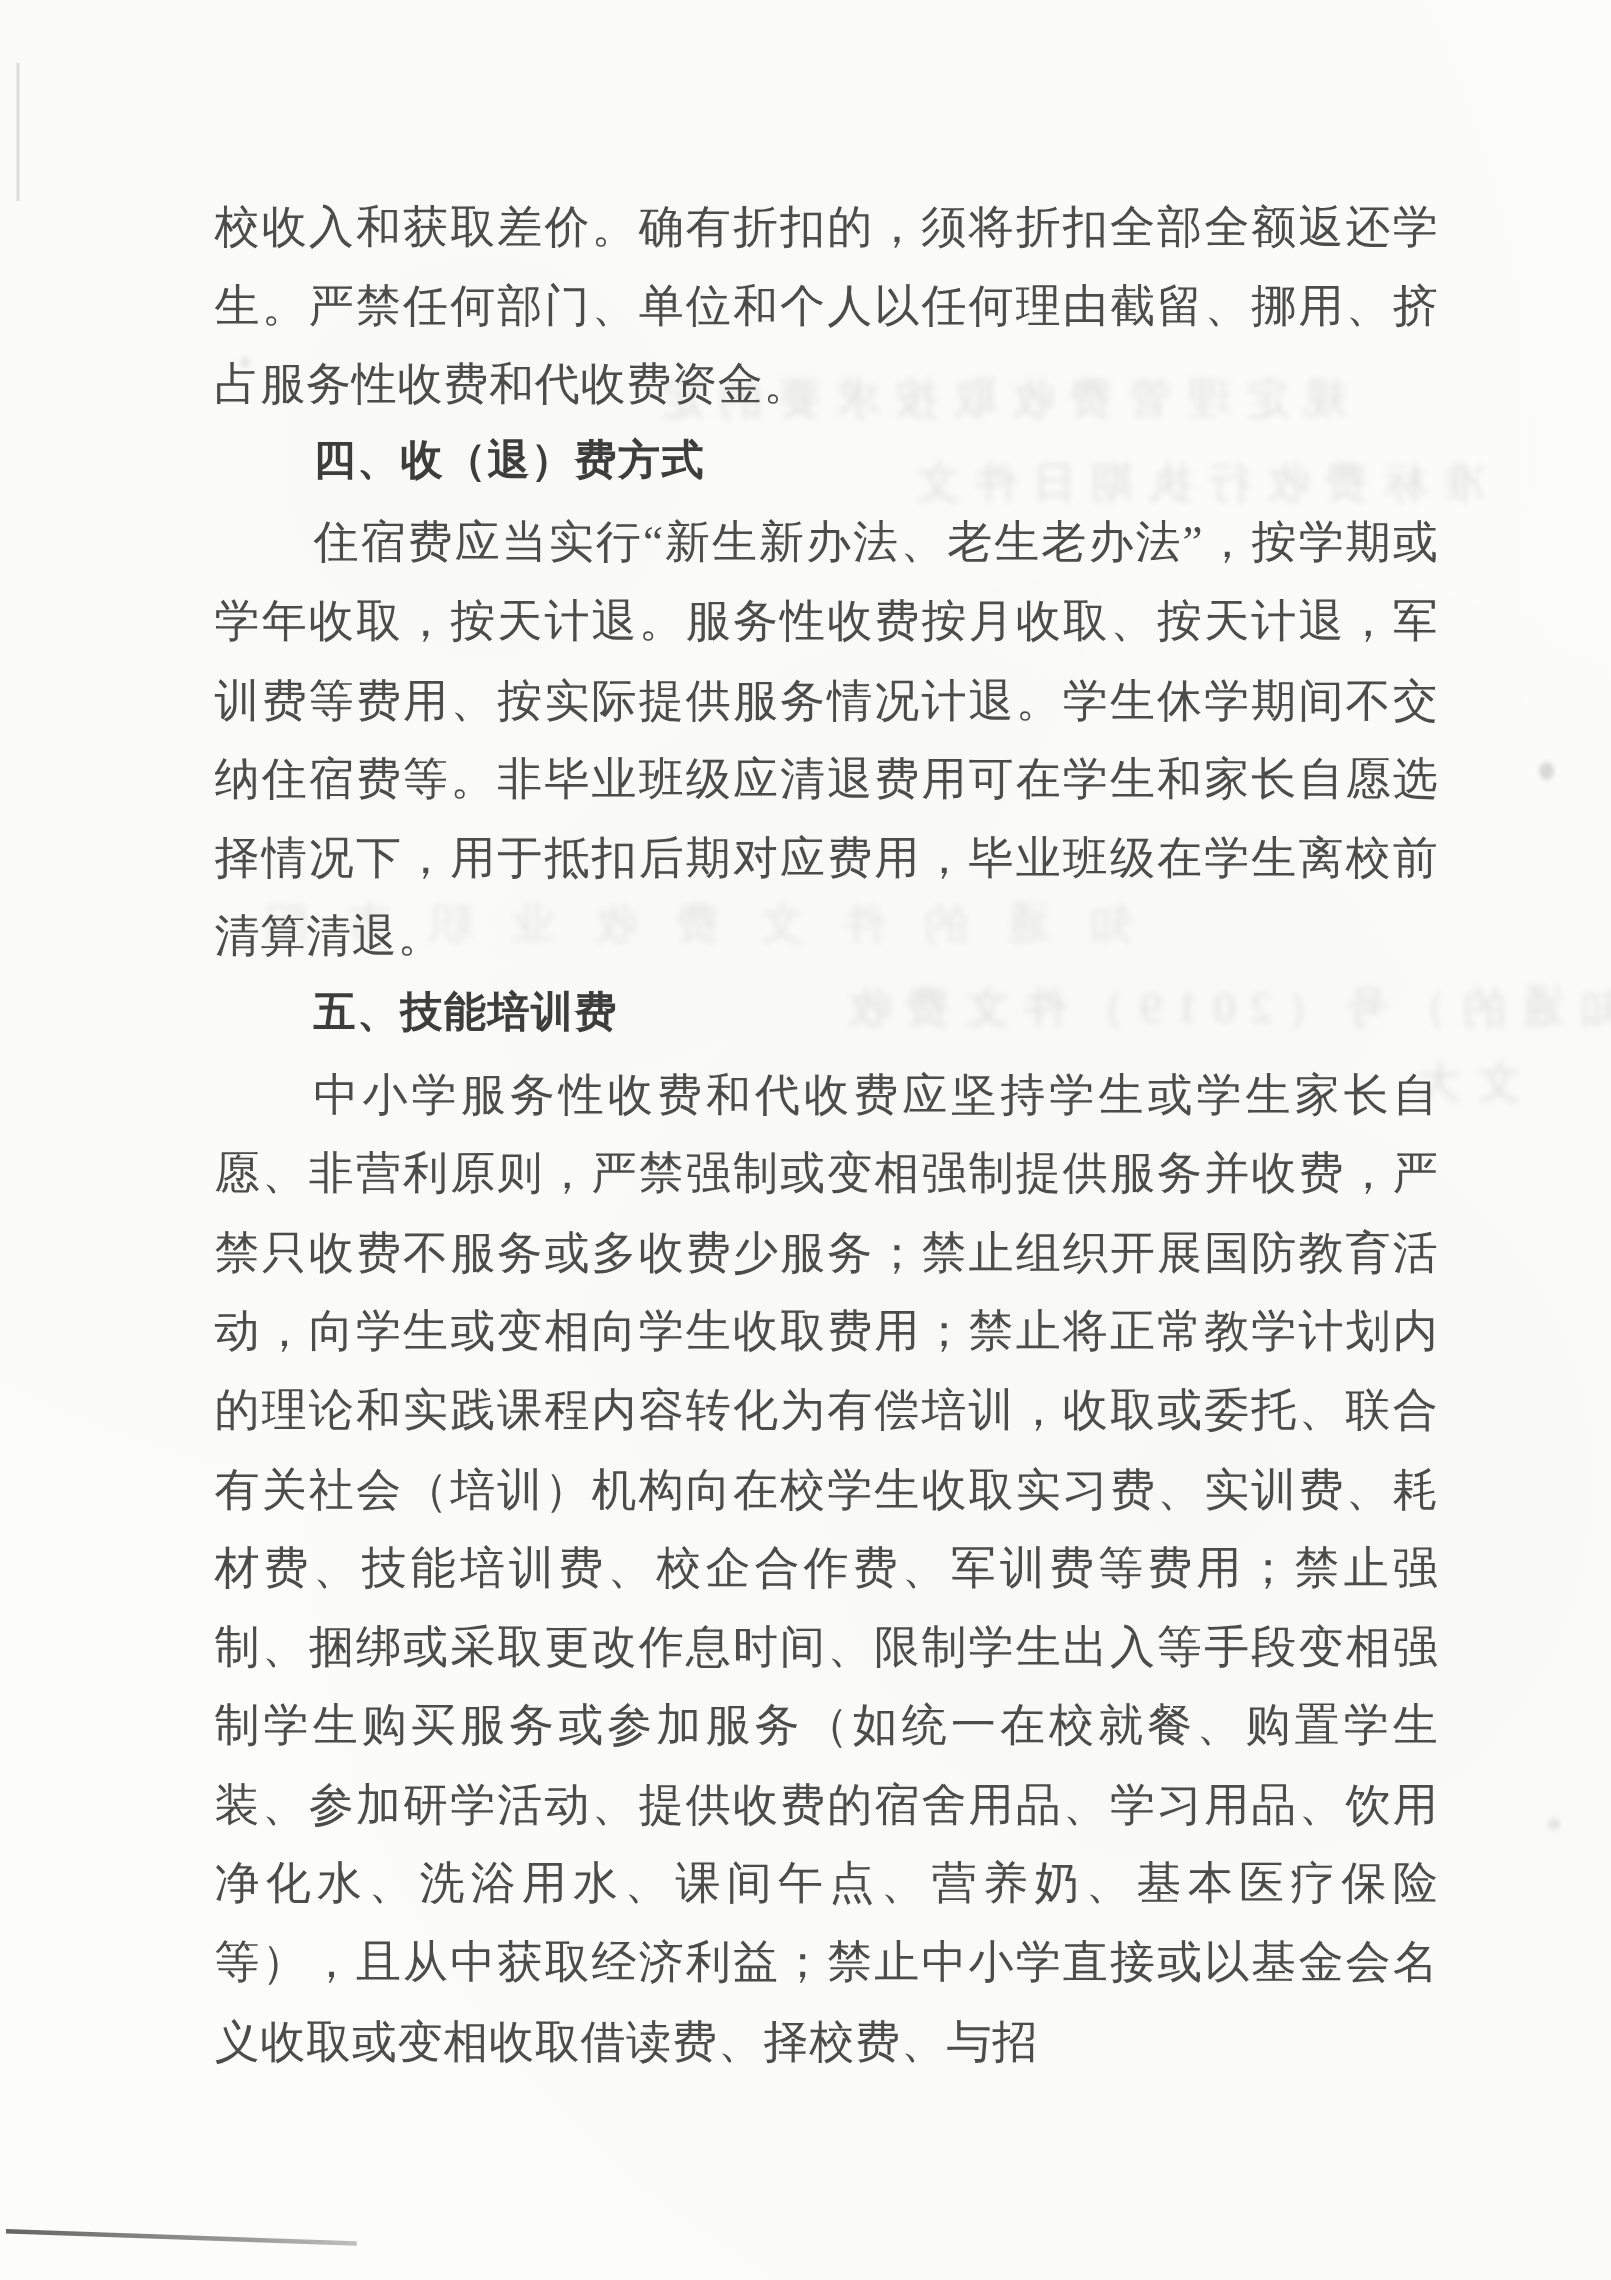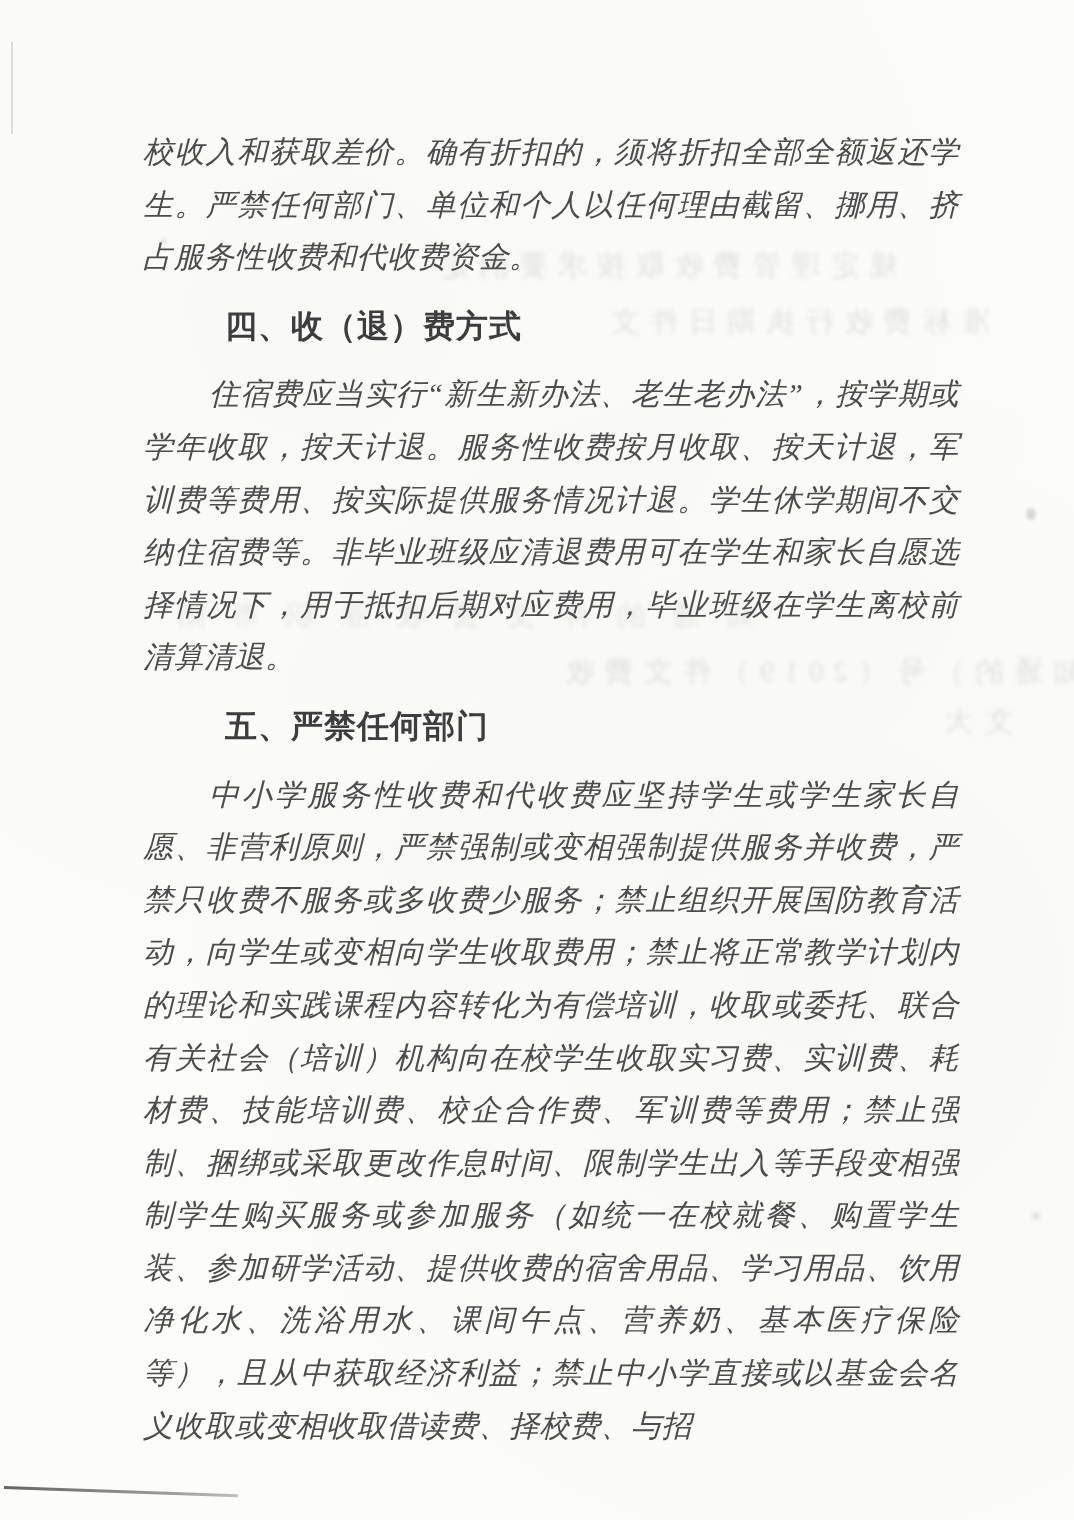--- a/index.html
+++ b/index.html
@@ -27,32 +27,31 @@
     color: #4c4c4c;
   }
   .body-para {
     margin: 0;
     font-size: 30px;
     line-height: 52.6px;
     text-align: justify;
     text-justify: inter-ideograph;
     letter-spacing: 0.5px;
     color: #4c4c4c;
-    font-style: italic;
   }
   .body-para.indent { text-indent: 2.2em; }
   .section-heading {
-    margin: 16px;
-    font-size: 32px;
+    margin: 0;
+    font-size: 28px;
     line-height: 52.6px;
     font-weight: bold;
     color: #3d3d3d;
     text-indent: 66px;
     letter-spacing: 1px;
-    font-family: Liberation Serif, serif;
+    font-family: Liberation Mono, monospace;
   }
   
   .ghost {
     position: absolute;
     transform: scaleX(-1);
     filter: blur(2px);
     opacity: 0.20;
     color: #7d7d7d;
     font-size: 29px;
     letter-spacing: 10px;
@@ -98,21 +97,21 @@
 <div class="ghost" style="left:935px; top:702px;">文大</div>
 
 <div class="content">
 
   <p class="body-para">校收入和获取差价。确有折扣的，须将折扣全部全额返还学生。严禁任何部门、单位和个人以任何理由截留、挪用、挤占服务性收费和代收费资金。</p>
 
   <h2 class="section-heading">四、收（退）费方式</h2>
 
   <p class="body-para indent">住宿费应当实行“新生新办法、老生老办法”，按学期或学年收取，按天计退。服务性收费按月收取、按天计退，军训费等费用、按实际提供服务情况计退。学生休学期间不交纳住宿费等。非毕业班级应清退费用可在学生和家长自愿选择情况下，用于抵扣后期对应费用，毕业班级在学生离校前清算清退。</p>
 
-  <h2 class="section-heading">五、严禁任何部门</h2>
+  <h2 class="section-heading">五、技能培训费</h2>
 
   <p class="body-para indent">中小学服务性收费和代收费应坚持学生或学生家长自愿、非营利原则，严禁强制或变相强制提供服务并收费，严禁只收费不服务或多收费少服务；禁止组织开展国防教育活动，向学生或变相向学生收取费用；禁止将正常教学计划内的理论和实践课程内容转化为有偿培训，收取或委托、联合有关社会（培训）机构向在校学生收取实习费、实训费、耗材费、技能培训费、校企合作费、军训费等费用；禁止强制、捆绑或采取更改作息时间、限制学生出入等手段变相强制学生购买服务或参加服务（如统一在校就餐、购置学生装、参加研学活动、提供收费的宿舍用品、学习用品、饮用净化水、洗浴用水、课间午点、营养奶、基本医疗保险等），且从中获取经济利益；禁止中小学直接或以基金会名义收取或变相收取借读费、择校费、与招</p>
 
 </div>
 
 <div class="edge-hairline"></div>
 <div class="bottom-scan-line"></div>
 <div class="speck speck-1"></div>
 <div class="speck speck-2"></div>
 <div class="speck speck-3"></div>

